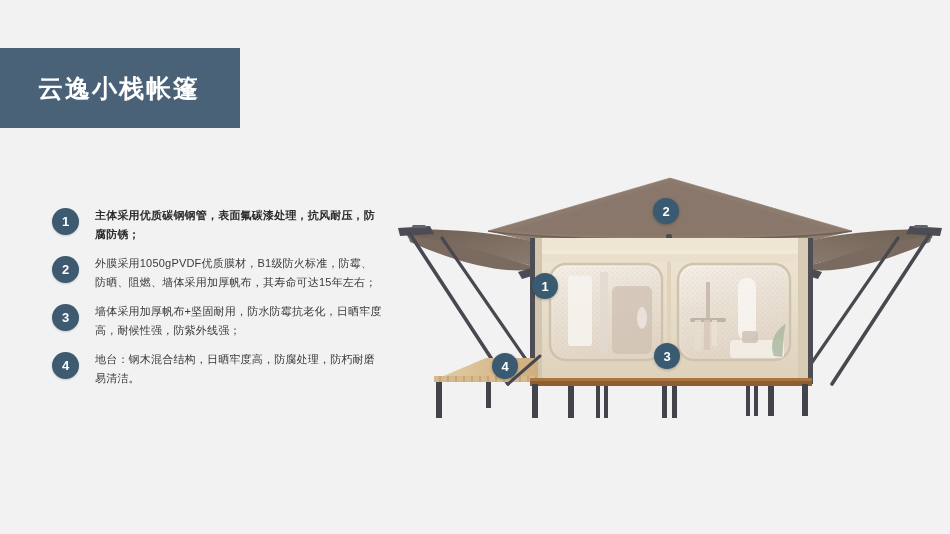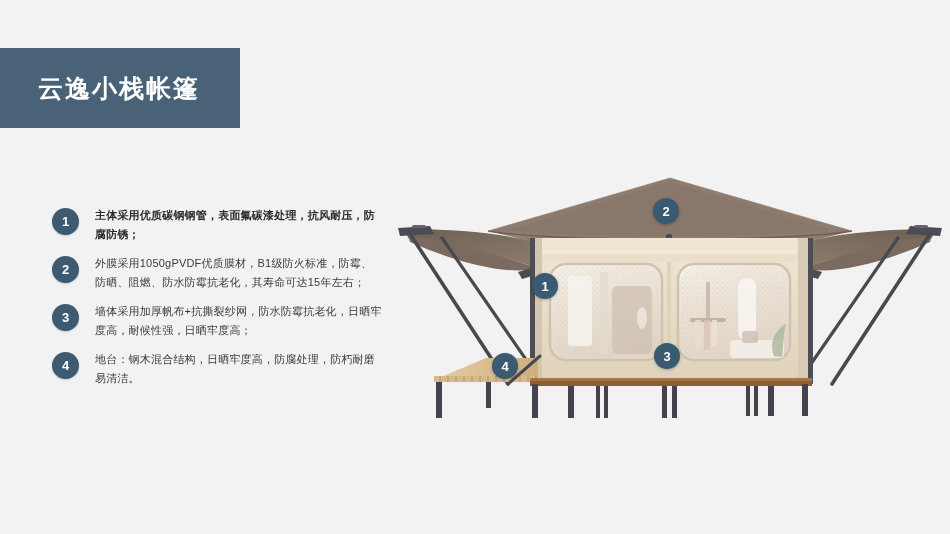--- a/index.html
+++ b/index.html
@@ -130,26 +130,26 @@
 
   <div id="feature-list">
 
     <div class="feature-item bold">
       <div class="feature-badge">1</div>
       <div class="feature-text">主体采用优质碳钢钢管，表面氟碳漆处理，抗风耐压，防腐防锈；</div>
     </div>
 
     <div class="feature-item">
       <div class="feature-badge">2</div>
-      <div class="feature-text">外膜采用1050gPVDF优质膜材，B1级防火标准，防霉、防晒、阻燃、防水防霉抗老化，其寿命可达15年左右；</div>
+      <div class="feature-text">外膜采用1050gPVDF优质膜材，B1级防火标准，防霉、防晒、阻燃、墙体采用加厚帆布，其寿命可达15年左右；</div>
     </div>
 
     <div class="feature-item">
       <div class="feature-badge">3</div>
-      <div class="feature-text">墙体采用加厚帆布+抗撕裂纱网，防水防霉抗老化，日晒牢度高，耐候性强，日晒牢度高；</div>
+      <div class="feature-text">墙体采用加厚帆布+坚固耐用，防水防霉抗老化，日晒牢度高，耐候性强，防紫外线强；</div>
     </div>
 
     <div class="feature-item">
       <div class="feature-badge">4</div>
       <div class="feature-text">地台：钢木混合结构，日晒牢度高，防腐处理，防朽耐磨易清洁。</div>
     </div>
 
   </div>
 
   <div id="tent-illustration">

